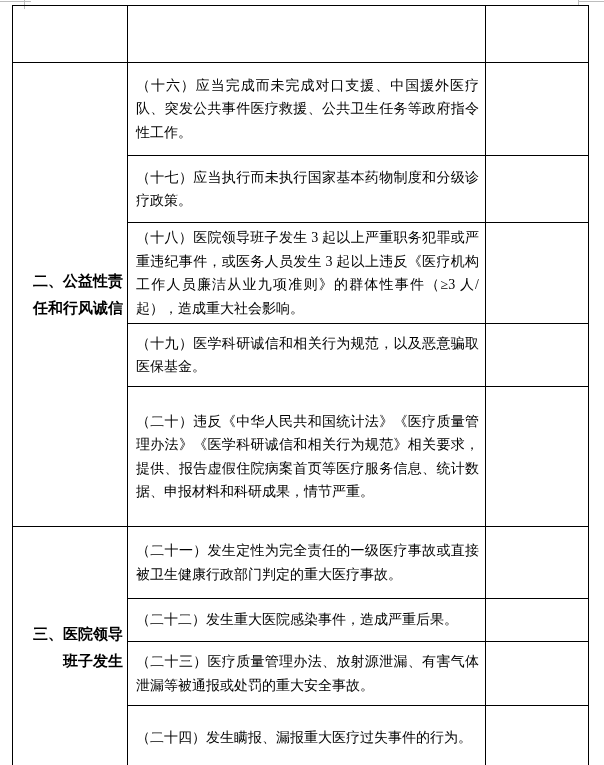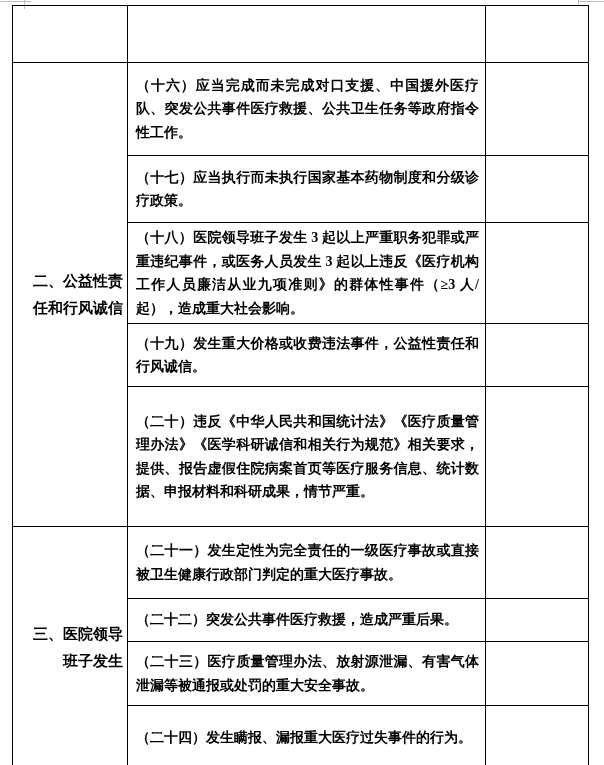--- a/index.html
+++ b/index.html
@@ -21,21 +21,20 @@
     left: 12px;
     top: 5px;
     border-collapse: collapse;
     table-layout: fixed;
     width: 576px;
   }
   table.grid td {
     border: 1.5px solid #000000;
     vertical-align: middle;
     overflow: hidden;
-    font-weight: bold;
   }
   td.cat {
     padding: 2px 4px 2px 10px;
     font-weight: bold;
     font-size: 15px;
     line-height: 27px;
     text-align: right;
   }
   td.crit {
     padding: 3px 6px 3px 8px;
@@ -87,35 +86,35 @@
       </tr>
       <tr style="height:67px">
         <td class="crit">（十七）应当执行而未执行国家基本药物制度和分级诊疗政策。</td>
         <td class="score"></td>
       </tr>
       <tr style="height:88px">
         <td class="crit">（十八）医院领导班子发生 3 起以上严重职务犯罪或严重违纪事件，或医务人员发生 3 起以上违反《医疗机构工作人员廉洁从业九项准则》的群体性事件（≥3 人/起），造成重大社会影响。</td>
         <td class="score"></td>
       </tr>
       <tr style="height:63px">
-        <td class="crit">（十九）发生重大价格或收费违法事件，公益性责任和行风诚信。</td>
+        <td class="crit">（十九）医学科研诚信和相关行为规范，以及恶意骗取医保基金。</td>
         <td class="score"></td>
       </tr>
       <tr style="height:140px">
         <td class="crit">（二十）违反《中华人民共和国统计法》《医疗质量管理办法》《医学科研诚信和相关行为规范》相关要求，提供、报告虚假住院病案首页等医疗服务信息、统计数据、申报材料和科研成果，情节严重。</td>
         <td class="score"></td>
       </tr>
 
       <tr style="height:72px">
         <td class="cat" rowspan="4">三、医院领导班子发生</td>
         <td class="crit">（二十一）发生定性为完全责任的一级医疗事故或直接被卫生健康行政部门判定的重大医疗事故。</td>
         <td class="score"></td>
       </tr>
       <tr style="height:43px">
-        <td class="crit">（二十二）突发公共事件医疗救援，造成严重后果。</td>
+        <td class="crit">（二十二）发生重大医院感染事件，造成严重后果。</td>
         <td class="score"></td>
       </tr>
       <tr style="height:64px">
         <td class="crit">（二十三）医疗质量管理办法、放射源泄漏、有害气体泄漏等被通报或处罚的重大安全事故。</td>
         <td class="score"></td>
       </tr>
       <tr style="height:64px">
         <td class="crit">（二十四）发生瞒报、漏报重大医疗过失事件的行为。</td>
         <td class="score"></td>
       </tr>

